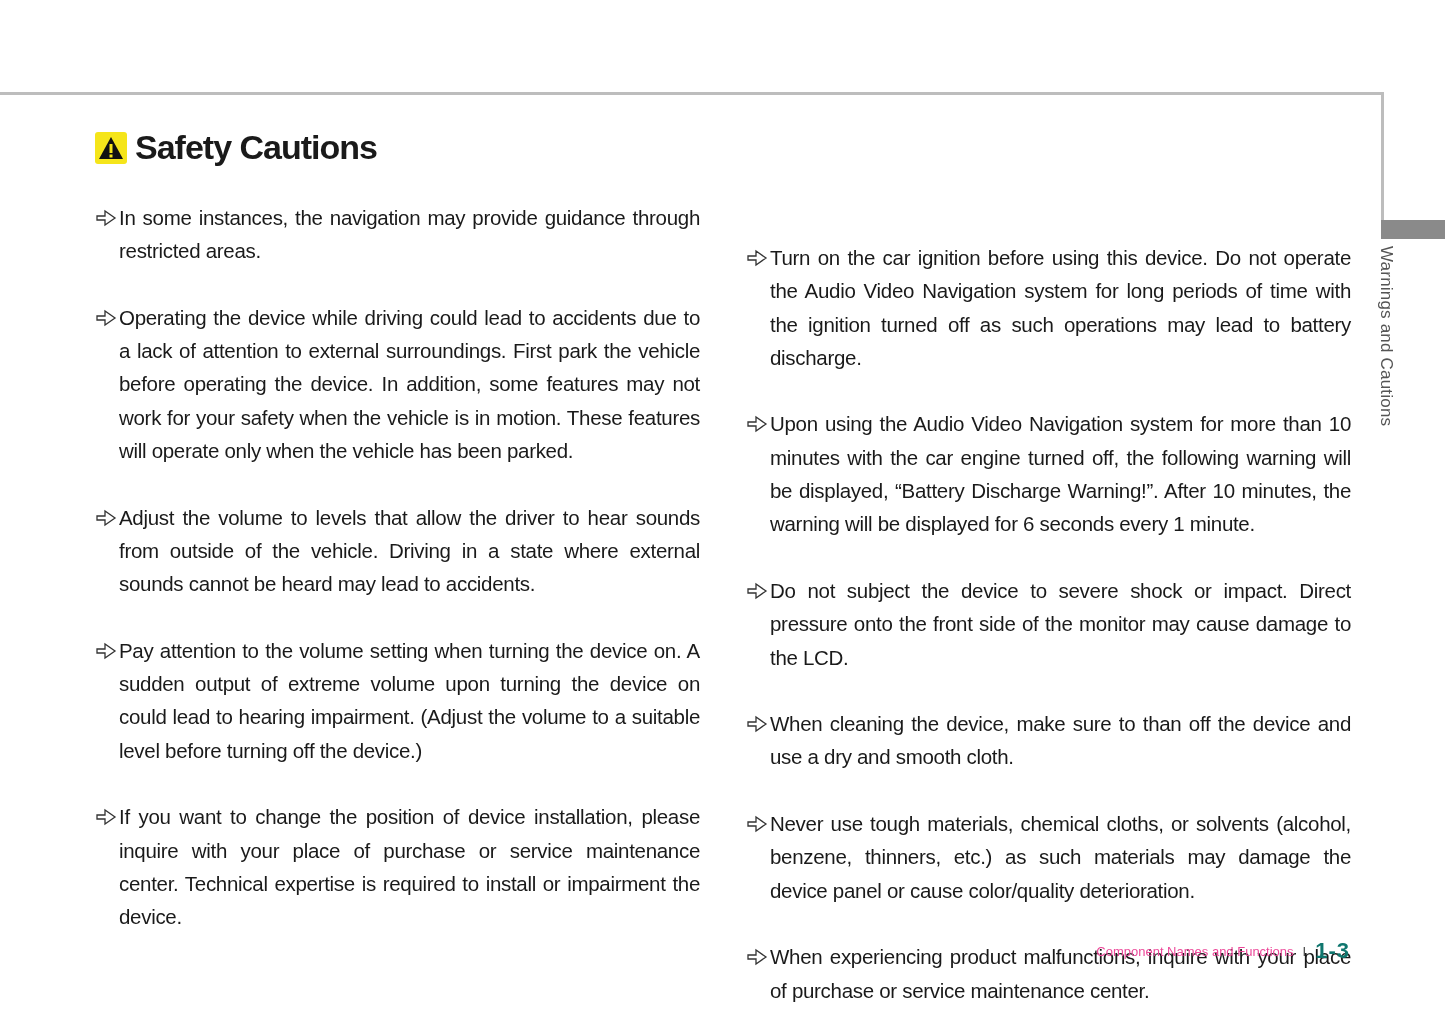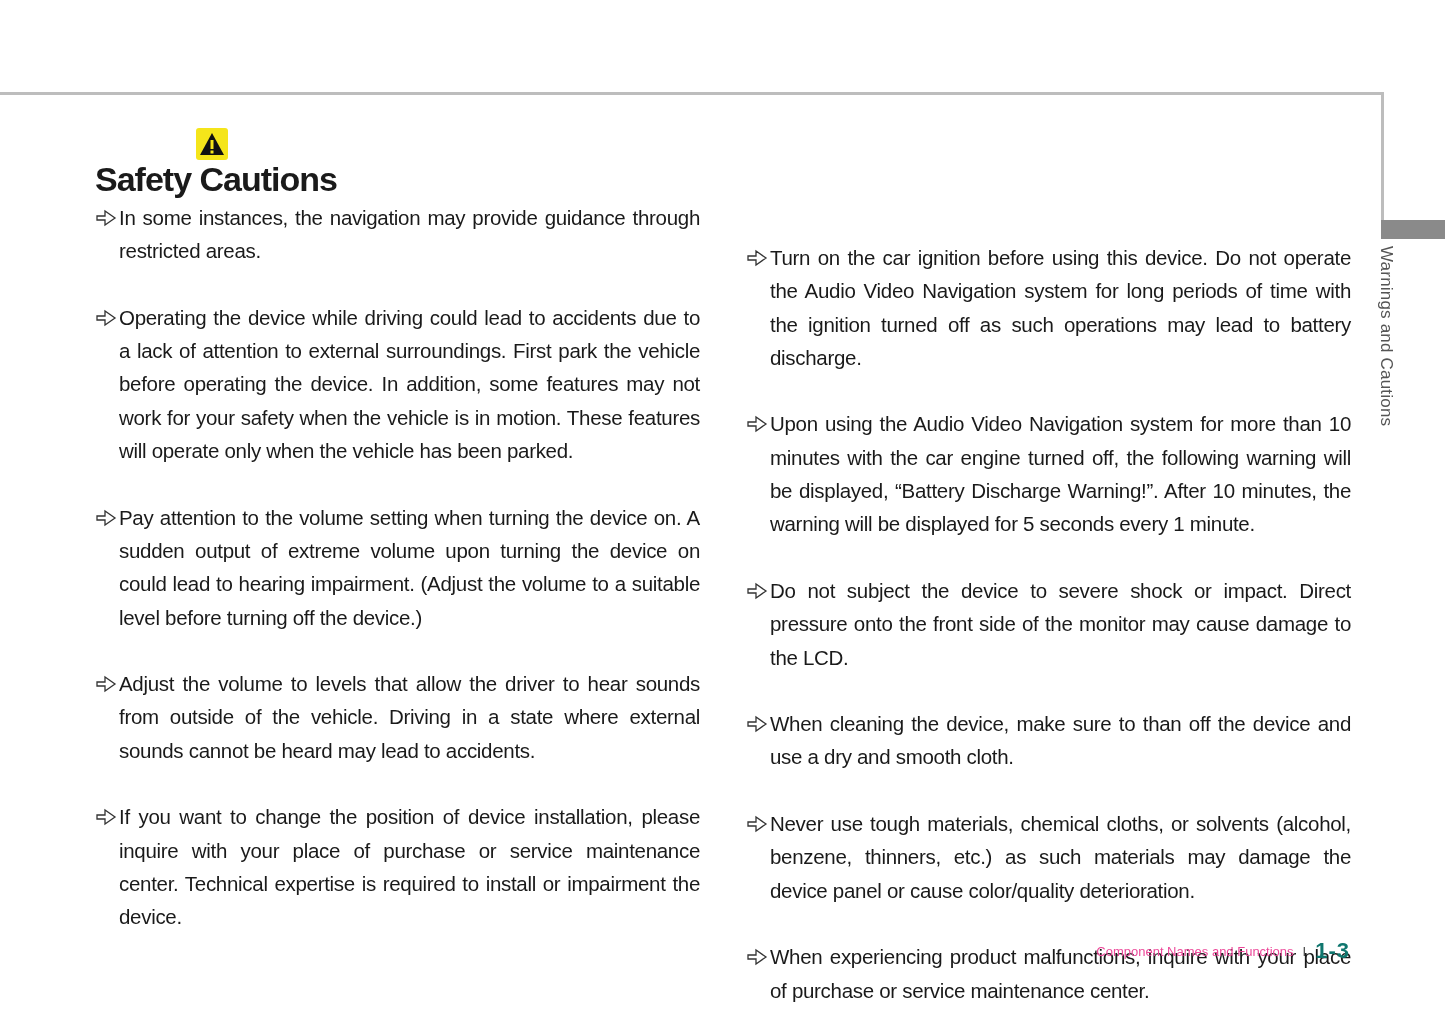--- a/index.html
+++ b/index.html
@@ -3,21 +3,21 @@
 <meta charset="utf-8">
 <style>
   html, body { margin:0; padding:0; }
   body { width:1445px; height:1025px; background:#ffffff; position:relative; overflow:hidden;
          font-family:"Liberation Sans", sans-serif; color:#1a1a1a; }
   .top-rule { position:absolute; left:0; top:92px; width:1384px; height:3px; background:#bdbdbd; }
   .right-rule { position:absolute; left:1381px; top:92px; width:3px; height:128px; background:#bdbdbd; }
   .tab-block { position:absolute; left:1381px; top:220px; width:64px; height:19px; background:#8a8a8a; }
   .side-label { position:absolute; left:1376px; top:246px; writing-mode:vertical-rl;
                 font-size:17px; color:#555; letter-spacing:0.2px; }
-  .title { position:absolute; left:95px; top:128px; display:flex; align-items:center;flex-direction:column; }
+  .title { position:absolute; left:95px; top:128px; display:flex; align-items:center; }
   .warn-icon { width:32px; height:32px; background:#f5e51a; border-radius:3px; display:flex;
                align-items:center; justify-content:center; margin-right:8px; }
   .title-text { font-size:34px; font-weight:bold; letter-spacing:-1px; color:#1a1a1a; }
   .col { position:absolute; width:605px; }
   .col.left { left:95px; top:201px; }
   .col.right { left:746px; top:193px;margin-top:48px; }
   .item { position:relative; padding-left:24px; font-size:20.5px; line-height:33.3px;
           text-align:justify; letter-spacing:-0.3px; margin-bottom:33.3px; color:#1a1a1a; }
   .arrow-icon { position:absolute; left:0; top:8px; width:22px; height:18px; }
   .footer { position:absolute; right:95px; top:938px; display:flex; align-items:center; }
@@ -46,36 +46,36 @@
 
 <div class="col left">
   <div class="item"><svg class="arrow-icon" viewBox="0 0 22 18">
         <path d="M2 7 L10 7 L10 2 L20 9 L10 16 L10 11 L2 11 Z" fill="none" stroke="#333" stroke-width="1.3"></path>
       </svg><span>In some instances, the navigation may provide guidance through restricted areas.</span></div>
   <div class="item"><svg class="arrow-icon" viewBox="0 0 22 18">
         <path d="M2 7 L10 7 L10 2 L20 9 L10 16 L10 11 L2 11 Z" fill="none" stroke="#333" stroke-width="1.3"></path>
       </svg><span>Operating the device while driving could lead to accidents due to a lack of attention to external surroundings. First park the vehicle before operating the device. In addition, some features may not work for your safety when the vehicle is in motion. These features will operate only when the vehicle has been parked.</span></div>
   <div class="item"><svg class="arrow-icon" viewBox="0 0 22 18">
         <path d="M2 7 L10 7 L10 2 L20 9 L10 16 L10 11 L2 11 Z" fill="none" stroke="#333" stroke-width="1.3"></path>
-      </svg><span>Pay attention to the volume setting when turning the device on. A sudden output of extreme volume upon turning the device on could lead to hearing impairment. (Adjust the volume to a suitable level before turning off the device.)</span></div>
+      </svg><span>Adjust the volume to levels that allow the driver to hear sounds from outside of the vehicle. Driving in a state where external sounds cannot be heard may lead to accidents.</span></div>
   <div class="item"><svg class="arrow-icon" viewBox="0 0 22 18">
         <path d="M2 7 L10 7 L10 2 L20 9 L10 16 L10 11 L2 11 Z" fill="none" stroke="#333" stroke-width="1.3"></path>
-      </svg><span>Adjust the volume to levels that allow the driver to hear sounds from outside of the vehicle. Driving in a state where external sounds cannot be heard may lead to accidents.</span></div>
+      </svg><span>Pay attention to the volume setting when turning the device on. A sudden output of extreme volume upon turning the device on could lead to hearing impairment. (Adjust the volume to a suitable level before turning off the device.)</span></div>
   <div class="item"><svg class="arrow-icon" viewBox="0 0 22 18">
         <path d="M2 7 L10 7 L10 2 L20 9 L10 16 L10 11 L2 11 Z" fill="none" stroke="#333" stroke-width="1.3"></path>
       </svg><span>If you want to change the position of device installation, please inquire with your place of purchase or service maintenance center. Technical expertise is required to install or impairment the device.</span></div>
 </div>
 
 <div class="col right">
   <div class="item"><svg class="arrow-icon" viewBox="0 0 22 18">
         <path d="M2 7 L10 7 L10 2 L20 9 L10 16 L10 11 L2 11 Z" fill="none" stroke="#333" stroke-width="1.3"></path>
       </svg><span>Turn on the car ignition before using this device. Do not operate the Audio Video Navigation system for long periods of time with the ignition turned off as such operations may lead to battery discharge.</span></div>
   <div class="item"><svg class="arrow-icon" viewBox="0 0 22 18">
         <path d="M2 7 L10 7 L10 2 L20 9 L10 16 L10 11 L2 11 Z" fill="none" stroke="#333" stroke-width="1.3"></path>
-      </svg><span>Upon using the Audio Video Navigation system for more than 10 minutes with the car engine turned off, the following warning will be displayed, “Battery Discharge Warning!”. After 10 minutes, the warning will be displayed for 5 seconds every 1 minute.</span></div>
+      </svg><span>Upon using the Audio Video Navigation system for more than 10 minutes with the car engine turned off, the following warning will be displayed, “Battery Discharge Warning!”. After 10 minutes, the warning will be displayed for 6 seconds every 1 minute.</span></div>
   <div class="item"><svg class="arrow-icon" viewBox="0 0 22 18">
         <path d="M2 7 L10 7 L10 2 L20 9 L10 16 L10 11 L2 11 Z" fill="none" stroke="#333" stroke-width="1.3"></path>
       </svg><span>Do not subject the device to severe shock or impact. Direct pressure onto the front side of the monitor may cause damage to the LCD.</span></div>
   <div class="item"><svg class="arrow-icon" viewBox="0 0 22 18">
         <path d="M2 7 L10 7 L10 2 L20 9 L10 16 L10 11 L2 11 Z" fill="none" stroke="#333" stroke-width="1.3"></path>
       </svg><span>When cleaning the device, make sure to than off the device and use a dry and smooth cloth.</span></div>
   <div class="item"><svg class="arrow-icon" viewBox="0 0 22 18">
         <path d="M2 7 L10 7 L10 2 L20 9 L10 16 L10 11 L2 11 Z" fill="none" stroke="#333" stroke-width="1.3"></path>
       </svg><span>Never use tough materials, chemical cloths, or solvents (alcohol, benzene, thinners, etc.) as such materials may damage the device panel or cause color/quality deterioration.</span></div>
   <div class="item"><svg class="arrow-icon" viewBox="0 0 22 18">

